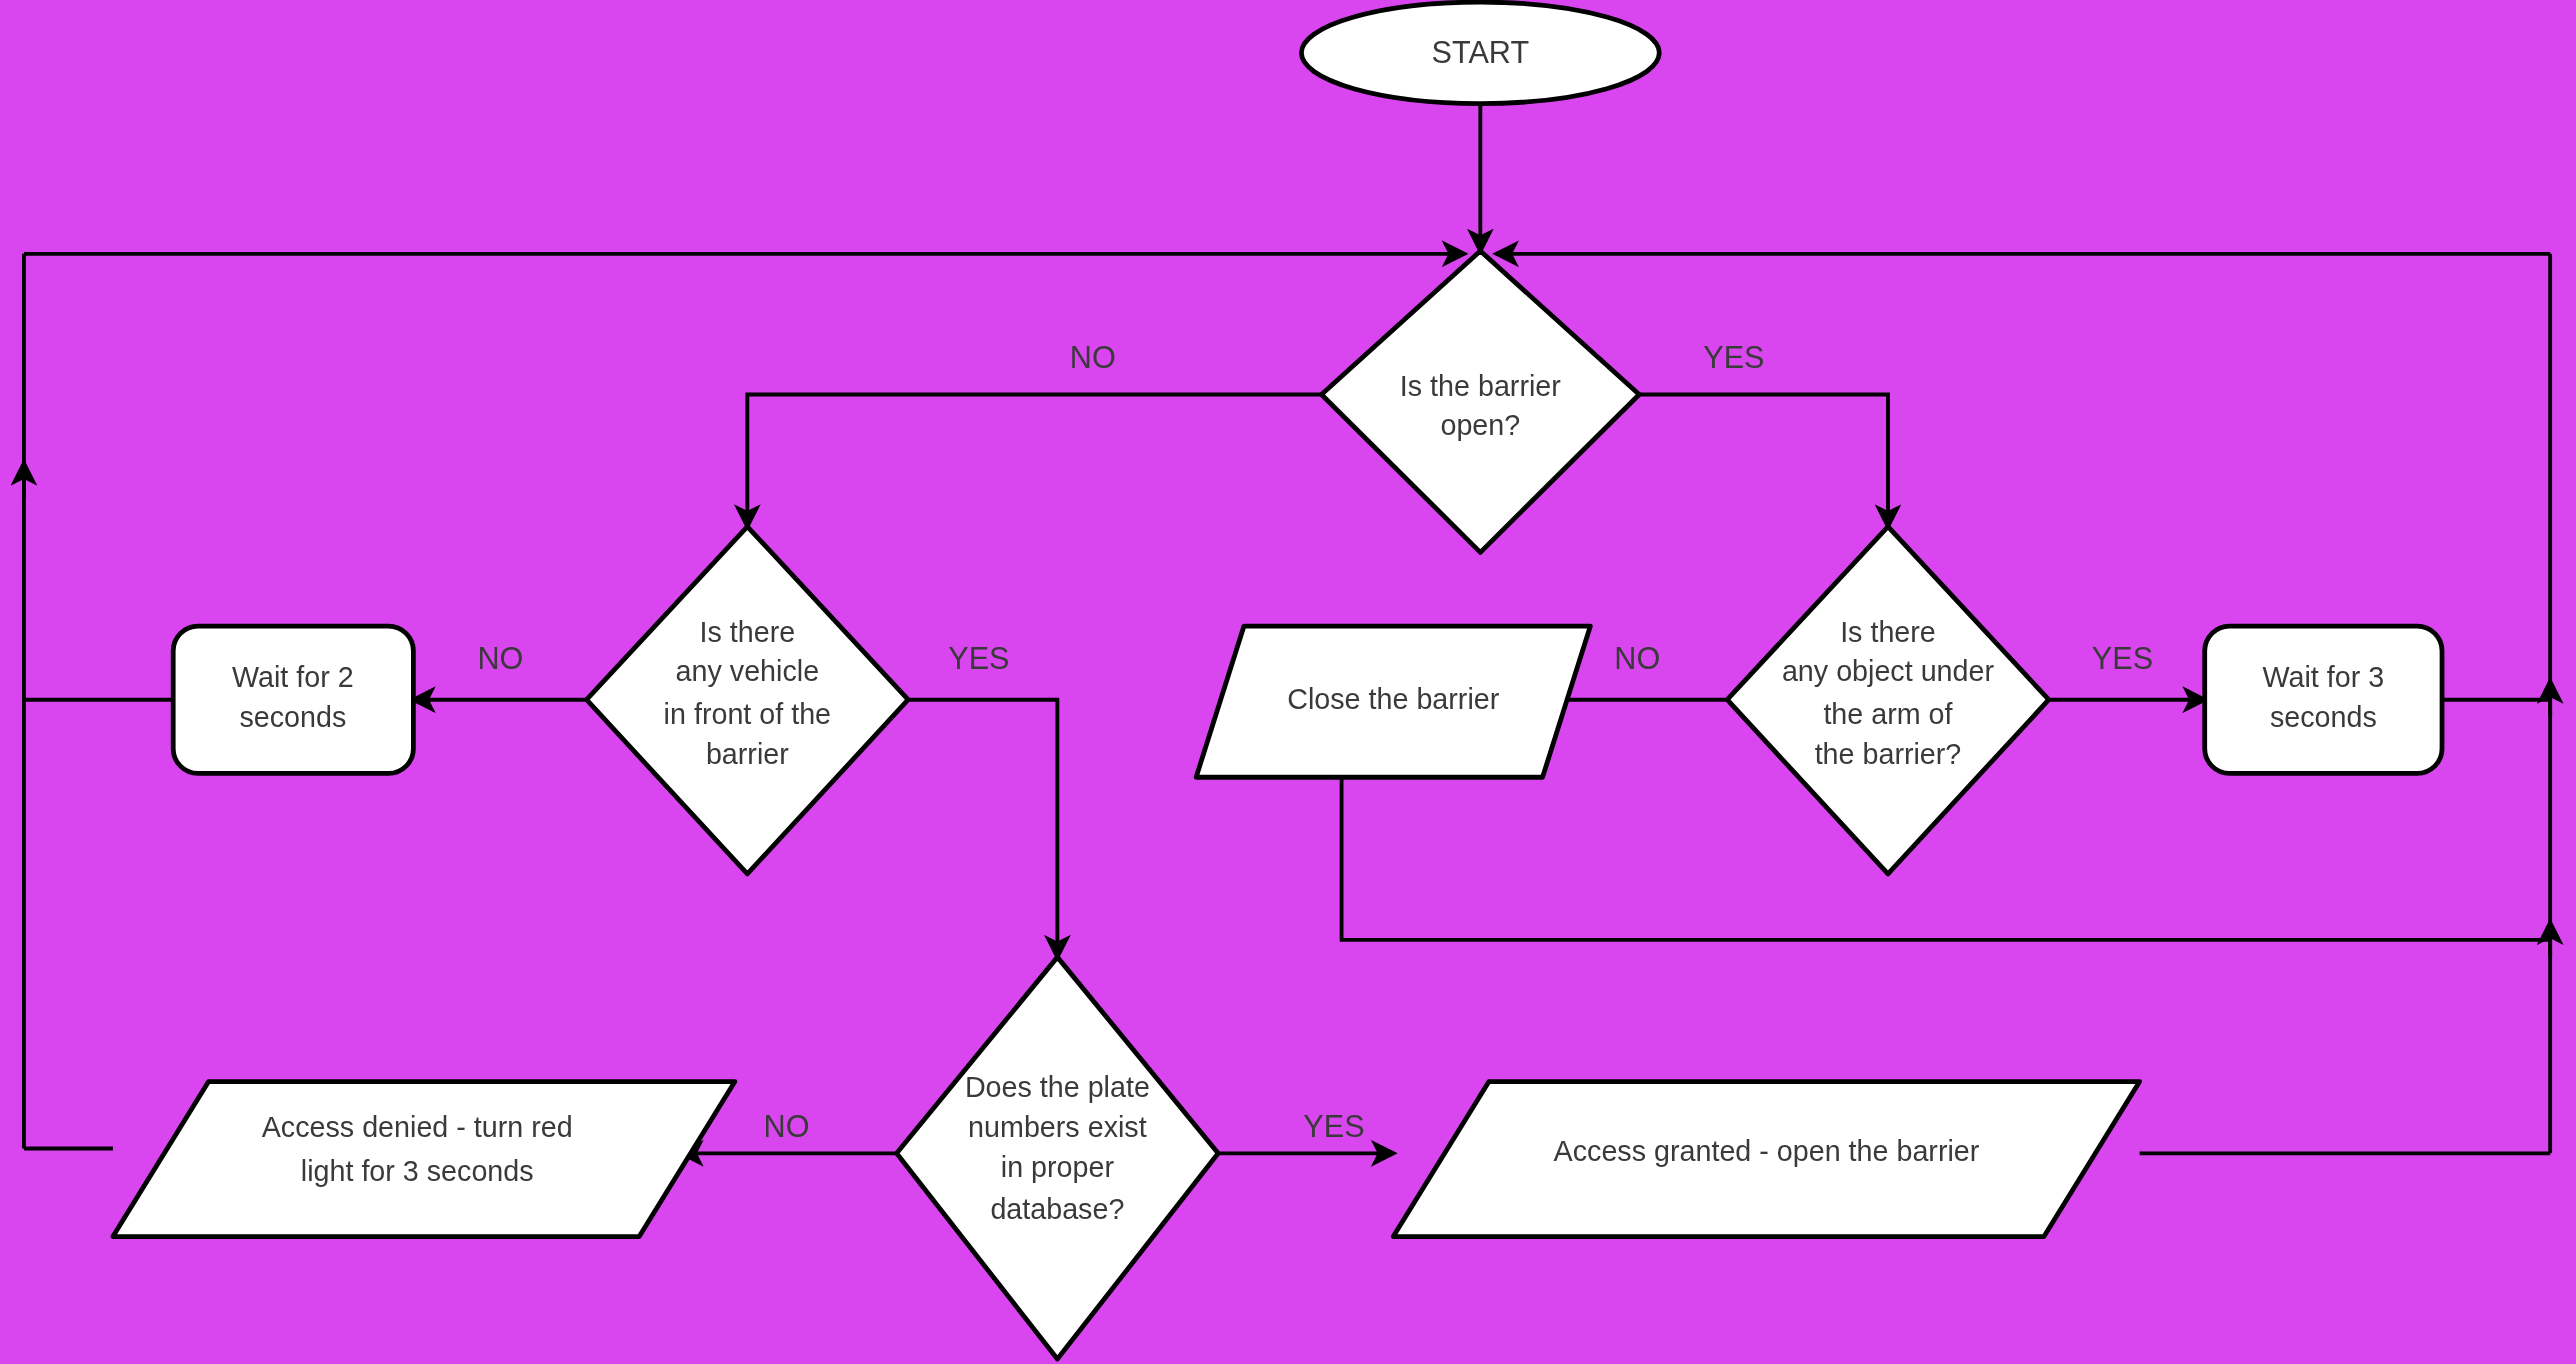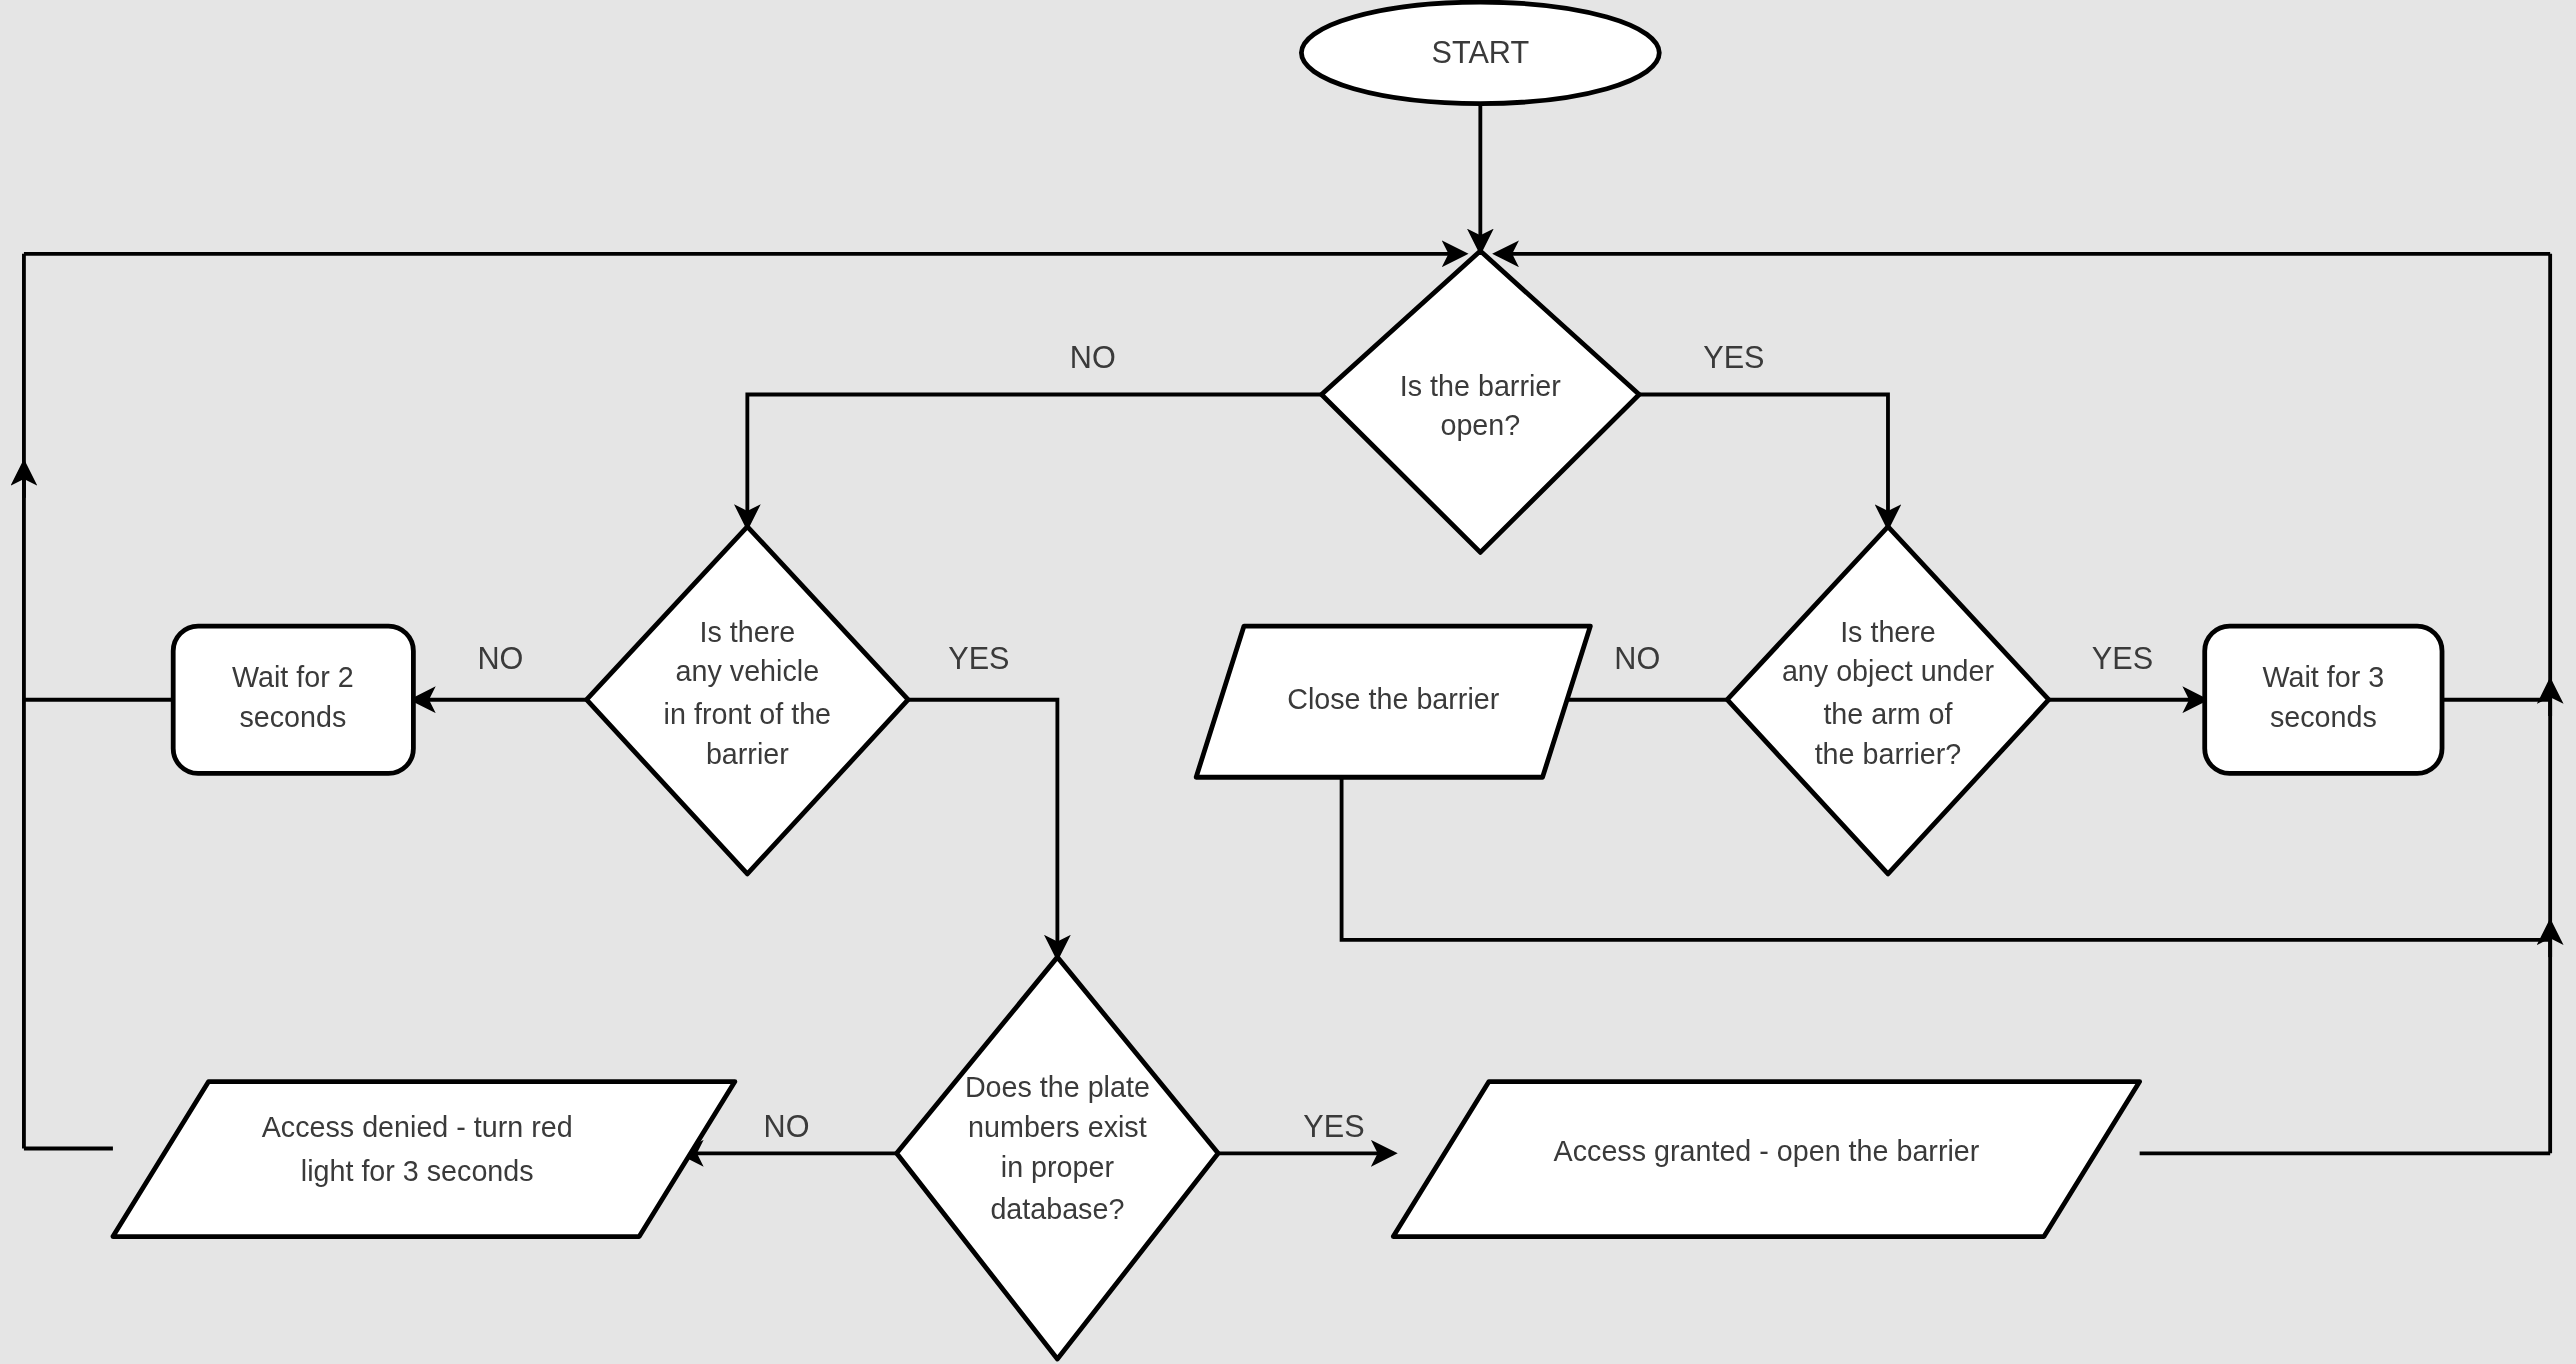--- a/index.html
+++ b/index.html
@@ -1,17 +1,17 @@
 <!DOCTYPE html>
 <html><head>
 <meta charset="utf-8">
 <style>
   html,body{margin:0;padding:0;background:#ffffff;}
   body{font-family:"Liberation Sans",sans-serif;}
-  #stage{position:relative;width:2576px;height:1365px;background:#e5e5e5;overflow:hidden;}
+  #stage{position:relative;width:2576px;height:1365px;background:#d946ef;overflow:hidden;}
   #flow-svg{position:absolute;left:0;top:0;width:2576px;height:1365px;}
   .node-text{font-family:"Liberation Sans",sans-serif;font-size:30px;fill:#3a3a3a;text-anchor:middle;dominant-baseline:middle;}
   .node-text.big{font-size:32px;}
   .edge-label{font-family:"Liberation Sans",sans-serif;font-size:32px;fill:#3a3a3a;text-anchor:middle;dominant-baseline:middle;}
   .shape{fill:#ffffff;stroke:#000000;stroke-width:5;stroke-linejoin:round;}
   .conn{fill:none;stroke:#000000;stroke-width:4;}
 </style>
 </head>
 <body>
 

